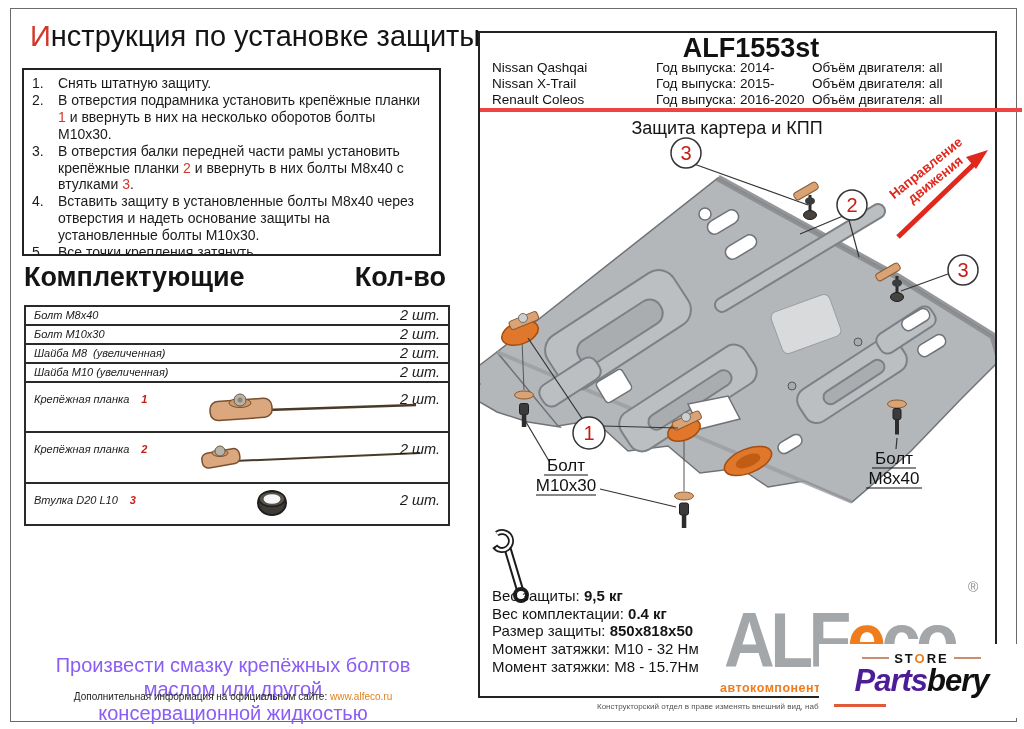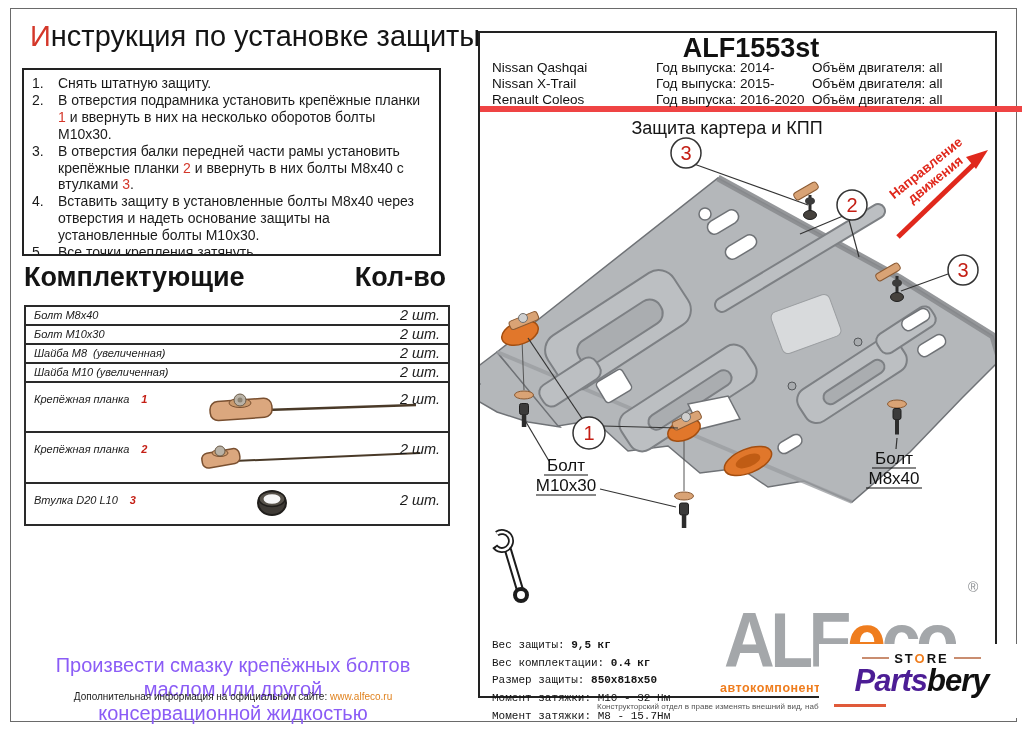--- a/index.html
+++ b/index.html
@@ -33,30 +33,30 @@
   .rednum{color:#c41e14;font-weight:bold;margin-left:12px;font-style:italic;}
   .pimg{position:absolute;}
 
   .note-red{position:absolute;left:22px;top:653px;width:422px;text-align:center;color:#8b5cf6;
             font-size:20px;line-height:24px;}
   .note-info{position:absolute;left:22px;top:691px;width:422px;text-align:center;font-size:10px;color:#222;}
   .note-info .link{color:#e0821e;}
 
   
   .rbox{position:absolute;left:478px;top:31px;width:519px;height:667px;border:2px solid #222;box-sizing:border-box;}
-  .rhead{position:absolute;left:480px;top:33px;width:542px;height:79px;border-bottom:6px solid #ef4444;box-sizing:border-box;}
+  .rhead{position:absolute;left:480px;top:33px;width:542px;height:79px;border-bottom:4px solid #ef4444;box-sizing:border-box;}
   .rcode{position:absolute;left:0;top:0;width:100%;text-align:center;font-size:27px;font-weight:bold;color:#111;}
   .vrow{position:absolute;width:100%;height:16px;font-size:13.5px;color:#111;}
   .vrow .model{position:absolute;left:12px;}
   .vrow .year{position:absolute;left:176px;}
   .vrow .engine{position:absolute;left:332px;}
 
   .diagram-svg{position:absolute;left:480px;top:112px;}
 
-  .specs{position:absolute;left:492px;top:637px;font-size:11px;line-height:17.7px;color:#141414;font-family:Liberation Mono, monospace;}
+  .specs{position:absolute;left:492px;top:587px;font-size:15px;line-height:17.7px;color:#141414;}
   .specs b{font-weight:bold;}
 
   .alf{position:absolute;left:724px;top:596px;width:270px;height:100px;overflow:visible;}
   .alf-text{font-size:78px;font-weight:bold;letter-spacing:-5px;line-height:88px;color:#a4a7aa;
             transform:scaleX(.9);transform-origin:left top;white-space:nowrap;}
   .alf-text .e{color:#ef7d1e;}
   .alf-sub{position:absolute;left:-4px;top:85px;font-size:12.5px;font-weight:bold;color:#ef7d1e;letter-spacing:.5px;white-space:nowrap;}
   .alf-r{position:absolute;left:244px;top:-17px;font-size:14px;color:#8b8e91;}
 
   .fineprint{position:absolute;left:597px;top:702px;font-size:8px;color:#555;white-space:nowrap;}

